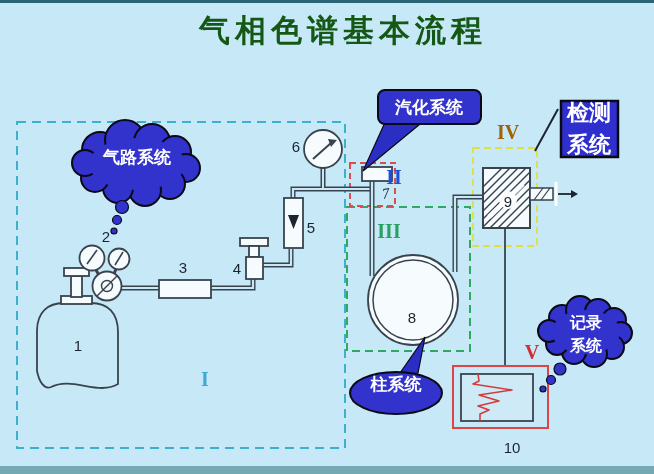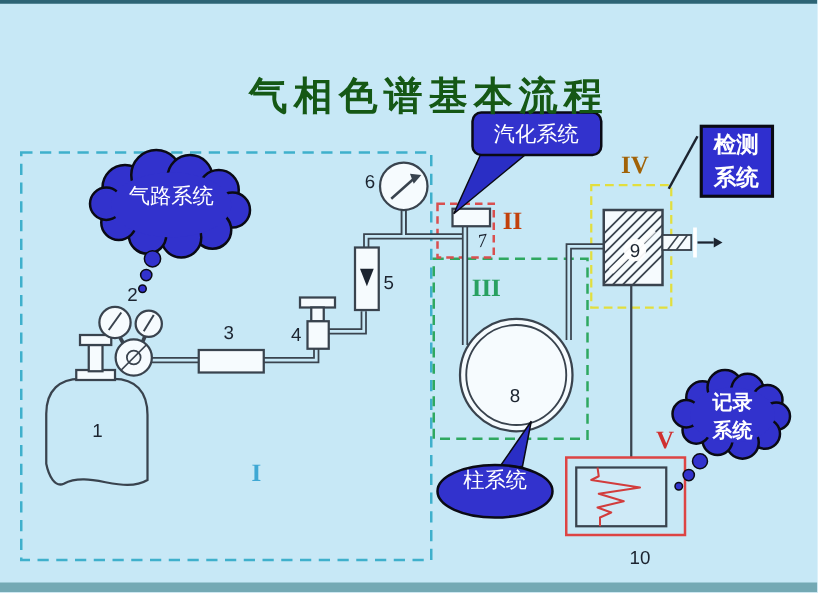--- a/index.html
+++ b/index.html
@@ -1,23 +1,23 @@
 <!DOCTYPE html>
 <html><head>
 <meta charset="utf-8">
 <style>
   html,body{margin:0;padding:0;}
   .stage{position:relative;width:654px;height:474px;background:#c7e8f6;overflow:hidden;
          font-family:"Liberation Sans",sans-serif;}
   .top-line{position:absolute;left:0;top:0;width:654px;height:3px;background:#2d6475;}
   .bottom-bar{position:absolute;left:0;top:466px;width:654px;height:8px;background:#74a9b4;}
   .title{position:absolute;left:343px;top:31px;transform:translate(-50%,-50%);
-         font-size:31px;font-weight:bold;letter-spacing:5px;color:#155815;white-space:nowrap;margin-top:46px;}
+         font-size:31px;font-weight:bold;letter-spacing:5px;color:#155815;white-space:nowrap;}
   .lbl{position:absolute;transform:translate(-50%,-50%);white-space:nowrap;line-height:1;}
-  .callout{color:#ffffff;font-size:17px;font-weight:normal;}
+  .callout{color:#ffffff;font-size:17px;font-weight:bold;}
   .callout2{position:absolute;transform:translate(-50%,-50%);color:#fff;font-size:16px;
             font-weight:bold;text-align:center;line-height:1.45;white-space:nowrap;}
   .num{font-size:15px;color:#1c2430;}
   .num7{font-size:15px;color:#1c2430;font-style:italic;font-family:"Liberation Serif",serif;
         transform:translate(-50%,-50%) rotate(-10deg);}
   .roman{font-family:"Liberation Serif",serif;font-weight:bold;font-size:20px;}
   svg{position:absolute;left:0;top:0;}
 </style>
 </head>
 <body>
@@ -194,32 +194,32 @@
       <circle cx="560" cy="369" r="6" stroke-width="1.2"></circle>
       <circle cx="551" cy="380" r="4.5" stroke-width="1.2"></circle>
       <circle cx="543" cy="389" r="3" stroke-width="1.2"></circle>
     </g>
   </svg>
 
   <div class="title">气相色谱基本流程</div>
 
   <div class="lbl callout" style="left:137px;top:157px">气路系统</div>
   <div class="lbl callout" style="left:429px;top:107px">汽化系统</div>
-  <div class="callout2" style="left:589px;top:129px;font-size:18px">
+  <div class="callout2" style="left:589px;top:129px;font-size:22px">
     <div>检测</div>
     <div>系统</div>
   </div>
   <div class="lbl callout" style="left:396px;top:384px">柱系统</div>
   <div class="callout2" style="left:586px;top:334px">
     <div>记录</div>
     <div>系统</div>
   </div>
 
   <span class="lbl roman" style="left:205px;top:379px;color:#3fa8d4">I</span>
-  <span class="lbl roman" style="left:410px;top:177px;color:#c2410c">II</span>
+  <span class="lbl roman" style="left:394px;top:177px;color:#1d4ed8">II</span>
   <span class="lbl roman" style="left:389px;top:231px;color:#28a060">III</span>
   <span class="lbl roman" style="left:508px;top:132px;color:#a16207">IV</span>
   <span class="lbl roman" style="left:532px;top:352px;color:#d03030">V</span>
 
   <span class="lbl num" style="left:78px;top:345px">1</span>
   <span class="lbl num" style="left:106px;top:236px">2</span>
   <span class="lbl num" style="left:183px;top:267px">3</span>
   <span class="lbl num" style="left:237px;top:268px">4</span>
   <span class="lbl num" style="left:311px;top:227px">5</span>
   <span class="lbl num" style="left:296px;top:146px">6</span>

